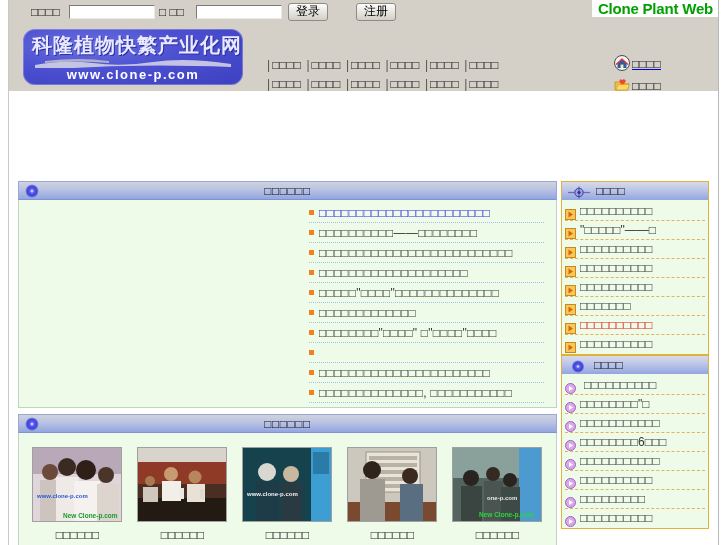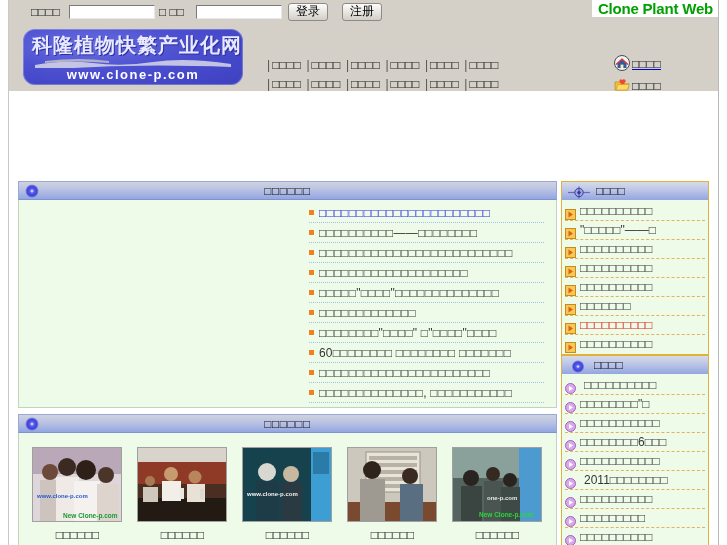--- a/index.html
+++ b/index.html
@@ -82,21 +82,21 @@
     font-family: "Liberation Sans", sans-serif;
   }
   .tb-btn {
     font-family: "Liberation Sans", sans-serif;
     font-size: 12px;
     color: #000;
     background: linear-gradient(#fdfdfd, #e3e1dc 60%, #d2cfc8);
     border: 1px solid #8e8b85;
     border-radius: 3px;
     padding: 1px 7px 2px 7px;
-    margin-right: 14px;
+    margin-right: 28px;
     line-height: 13px;
     cursor: pointer;
   }
   .tb-btn.reg { margin-right: 12px; }
 
   
   .topbanner {
     position: absolute;
     right: 9px;
     top: 0;
@@ -533,21 +533,20 @@
           <div class="news-item">
             <span class="news-bullet"></span>
             <span class="news-text">□□□□□□□□□□□□□</span>
           </div>
           <div class="news-item">
             <span class="news-bullet"></span>
             <span class="news-text">□□□□□□□□"□□□□" □"□□□□"□□□□</span>
           </div>
           <div class="news-item">
             <span class="news-bullet"></span>
-            <span class="news-text">60□□□□□□□□ □□□□□□□□ □□□□□□□</span>
           </div>
           <div class="news-item">
             <span class="news-bullet"></span>
             <span class="news-text">□□□□□□□□□□□□□□□□□□□□□□□</span>
           </div>
           <div class="news-item">
             <span class="news-bullet"></span>
             <span class="news-text">□□□□□□□□□□□□□□, □□□□□□□□□□□</span>
           </div>
         </div>
@@ -824,54 +823,45 @@
         </div>
         <div class="sp-item">
           <span class="sp-ico">
             <svg width="11" height="11" viewBox="0 0 11 11">
                 <circle cx="5.5" cy="5.5" r="5" fill="#d9a8e8" stroke="#a060c0"></circle>
                 <path d="M4 3 L8 5.5 L4 8 Z" fill="#ffffff"></path>
               </svg>
           </span>
           <span class="sp-txt">□□□□□□□□□□□</span>
         </div>
-        <div class="sp-item indent">
+        <div class="sp-item">
           <span class="sp-ico">
             <svg width="11" height="11" viewBox="0 0 11 11">
                 <circle cx="5.5" cy="5.5" r="5" fill="#d9a8e8" stroke="#a060c0"></circle>
                 <path d="M4 3 L8 5.5 L4 8 Z" fill="#ffffff"></path>
               </svg>
           </span>
-          <span class="sp-txt">2011□□□□□□□□</span>
+          <span class="sp-txt">□□□□□□□□□□</span>
         </div>
         <div class="sp-item">
           <span class="sp-ico">
             <svg width="11" height="11" viewBox="0 0 11 11">
                 <circle cx="5.5" cy="5.5" r="5" fill="#d9a8e8" stroke="#a060c0"></circle>
                 <path d="M4 3 L8 5.5 L4 8 Z" fill="#ffffff"></path>
               </svg>
           </span>
-          <span class="sp-txt">□□□□□□□□□□</span>
+          <span class="sp-txt">□□□□□□□□□</span>
         </div>
         <div class="sp-item">
           <span class="sp-ico">
             <svg width="11" height="11" viewBox="0 0 11 11">
                 <circle cx="5.5" cy="5.5" r="5" fill="#d9a8e8" stroke="#a060c0"></circle>
                 <path d="M4 3 L8 5.5 L4 8 Z" fill="#ffffff"></path>
               </svg>
           </span>
-          <span class="sp-txt">□□□□□□□□□</span>
-        </div>
-        <div class="sp-item">
-          <span class="sp-ico">
-            <svg width="11" height="11" viewBox="0 0 11 11">
-                <circle cx="5.5" cy="5.5" r="5" fill="#d9a8e8" stroke="#a060c0"></circle>
-                <path d="M4 3 L8 5.5 L4 8 Z" fill="#ffffff"></path>
-              </svg>
-          </span>
           <span class="sp-txt">□□□□□□□□□□</span>
         </div>
       </div>
     </div>
 
   </div>
 
 </div>
 
 </body></html>

